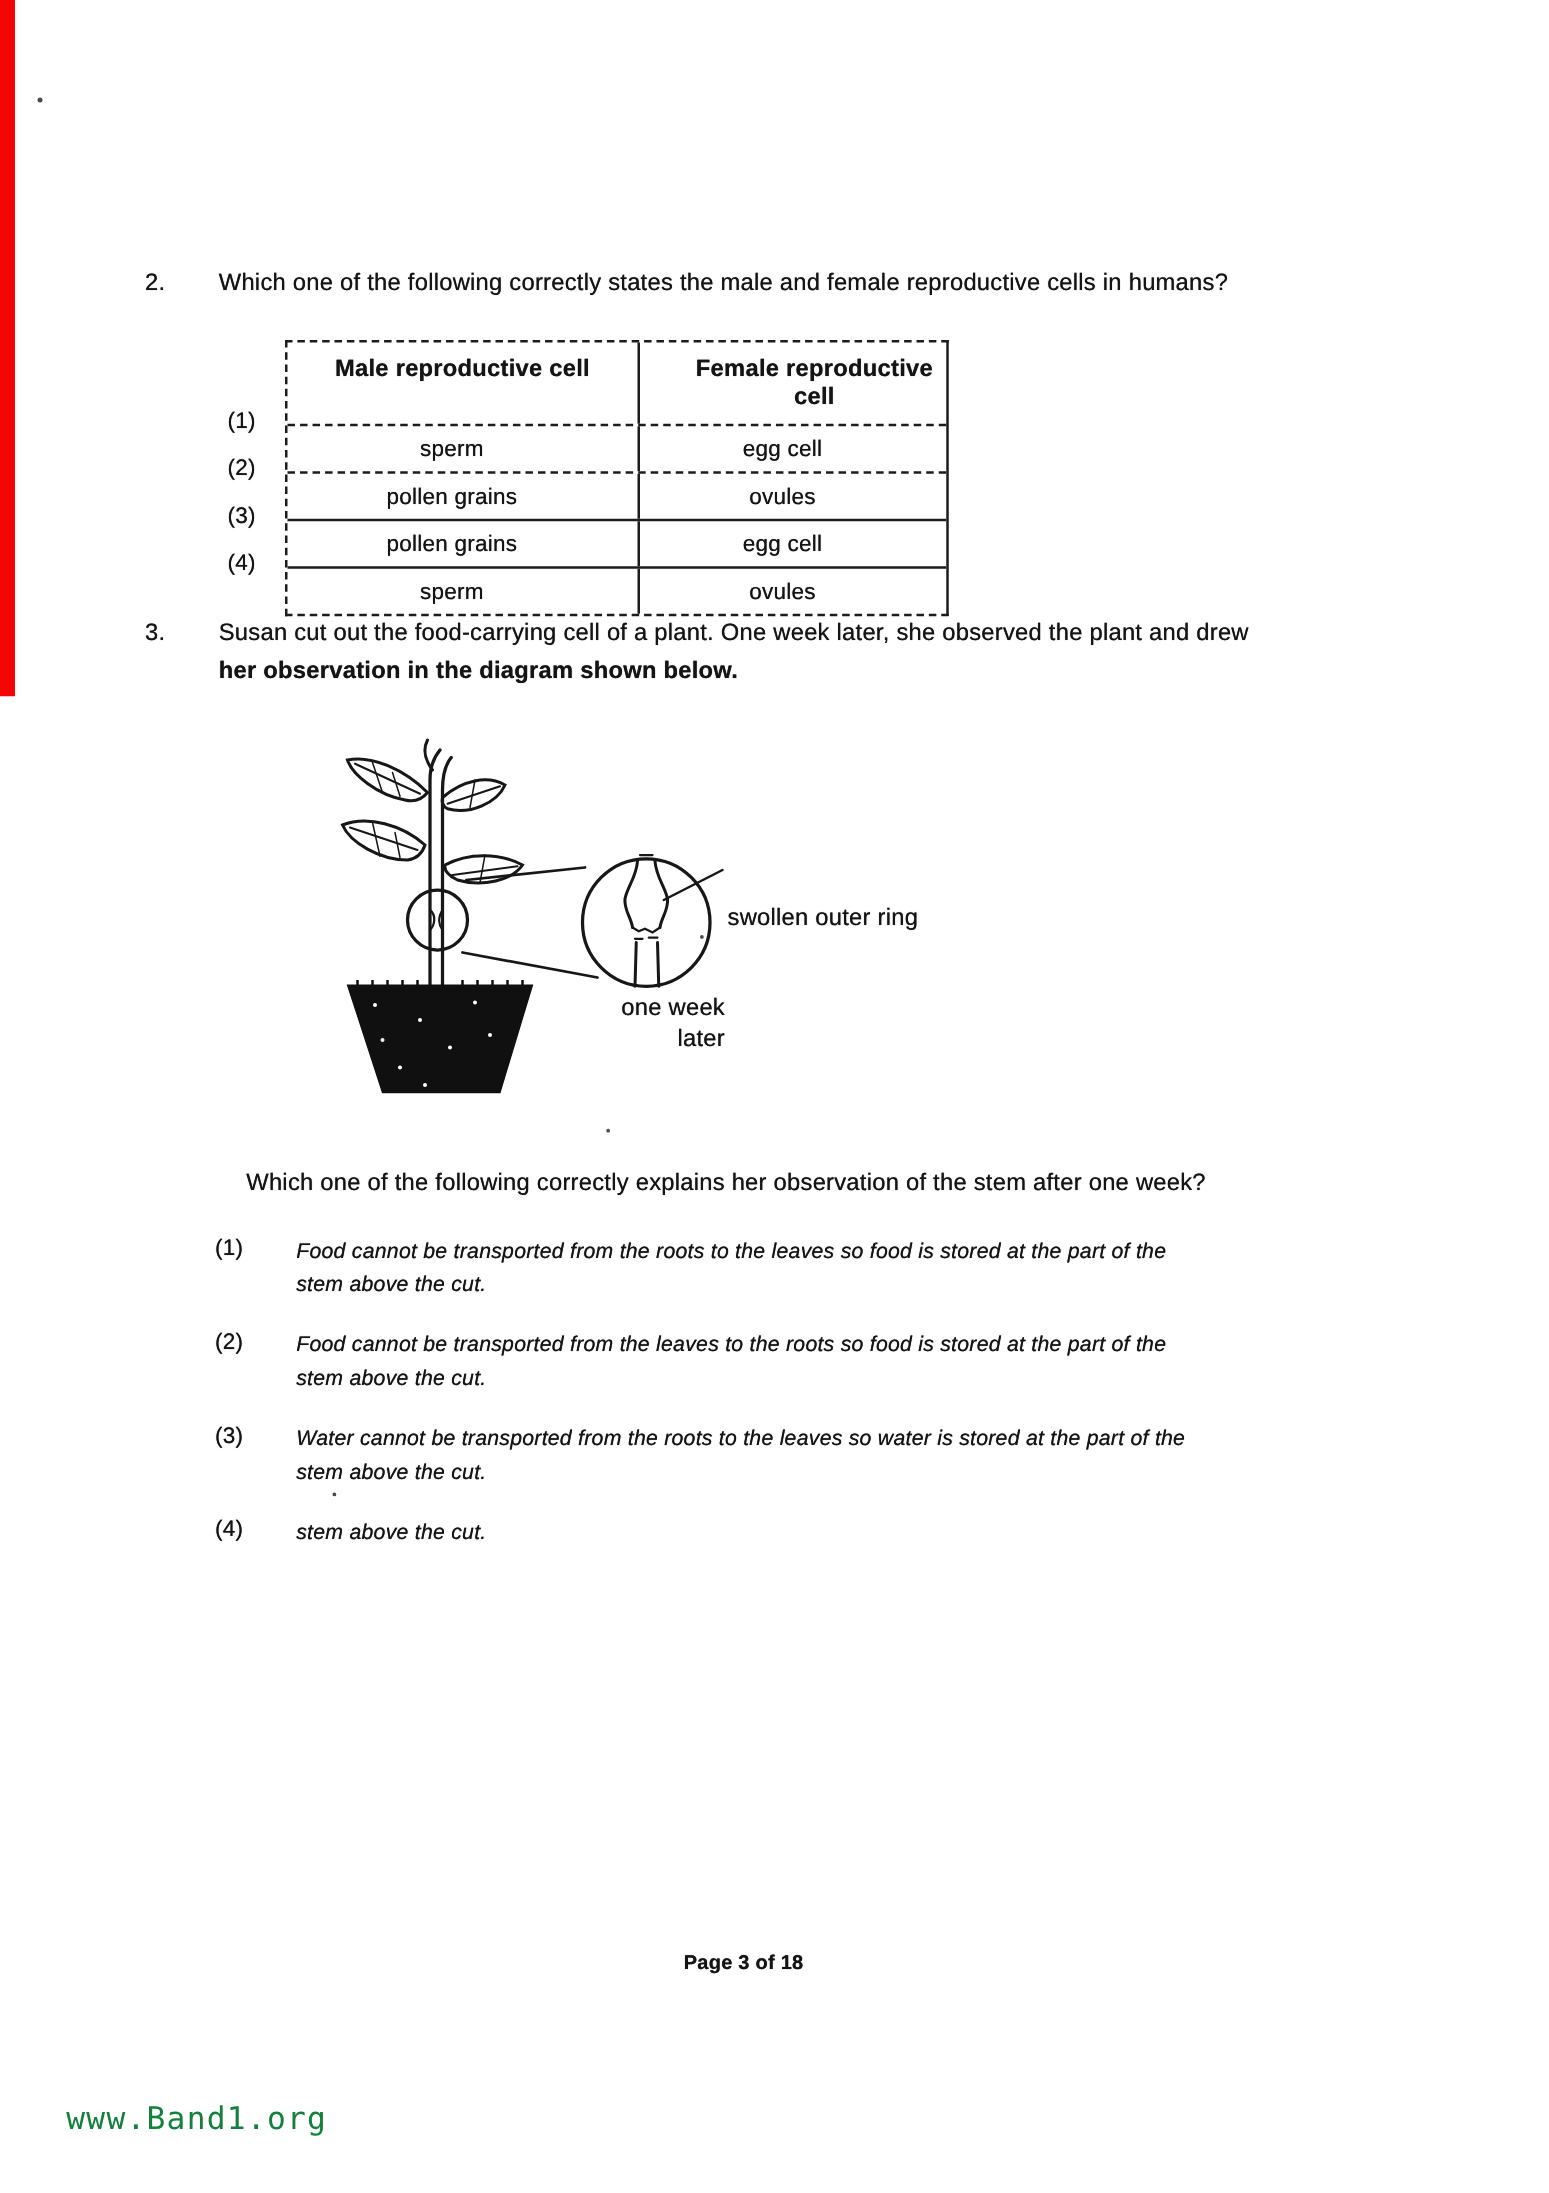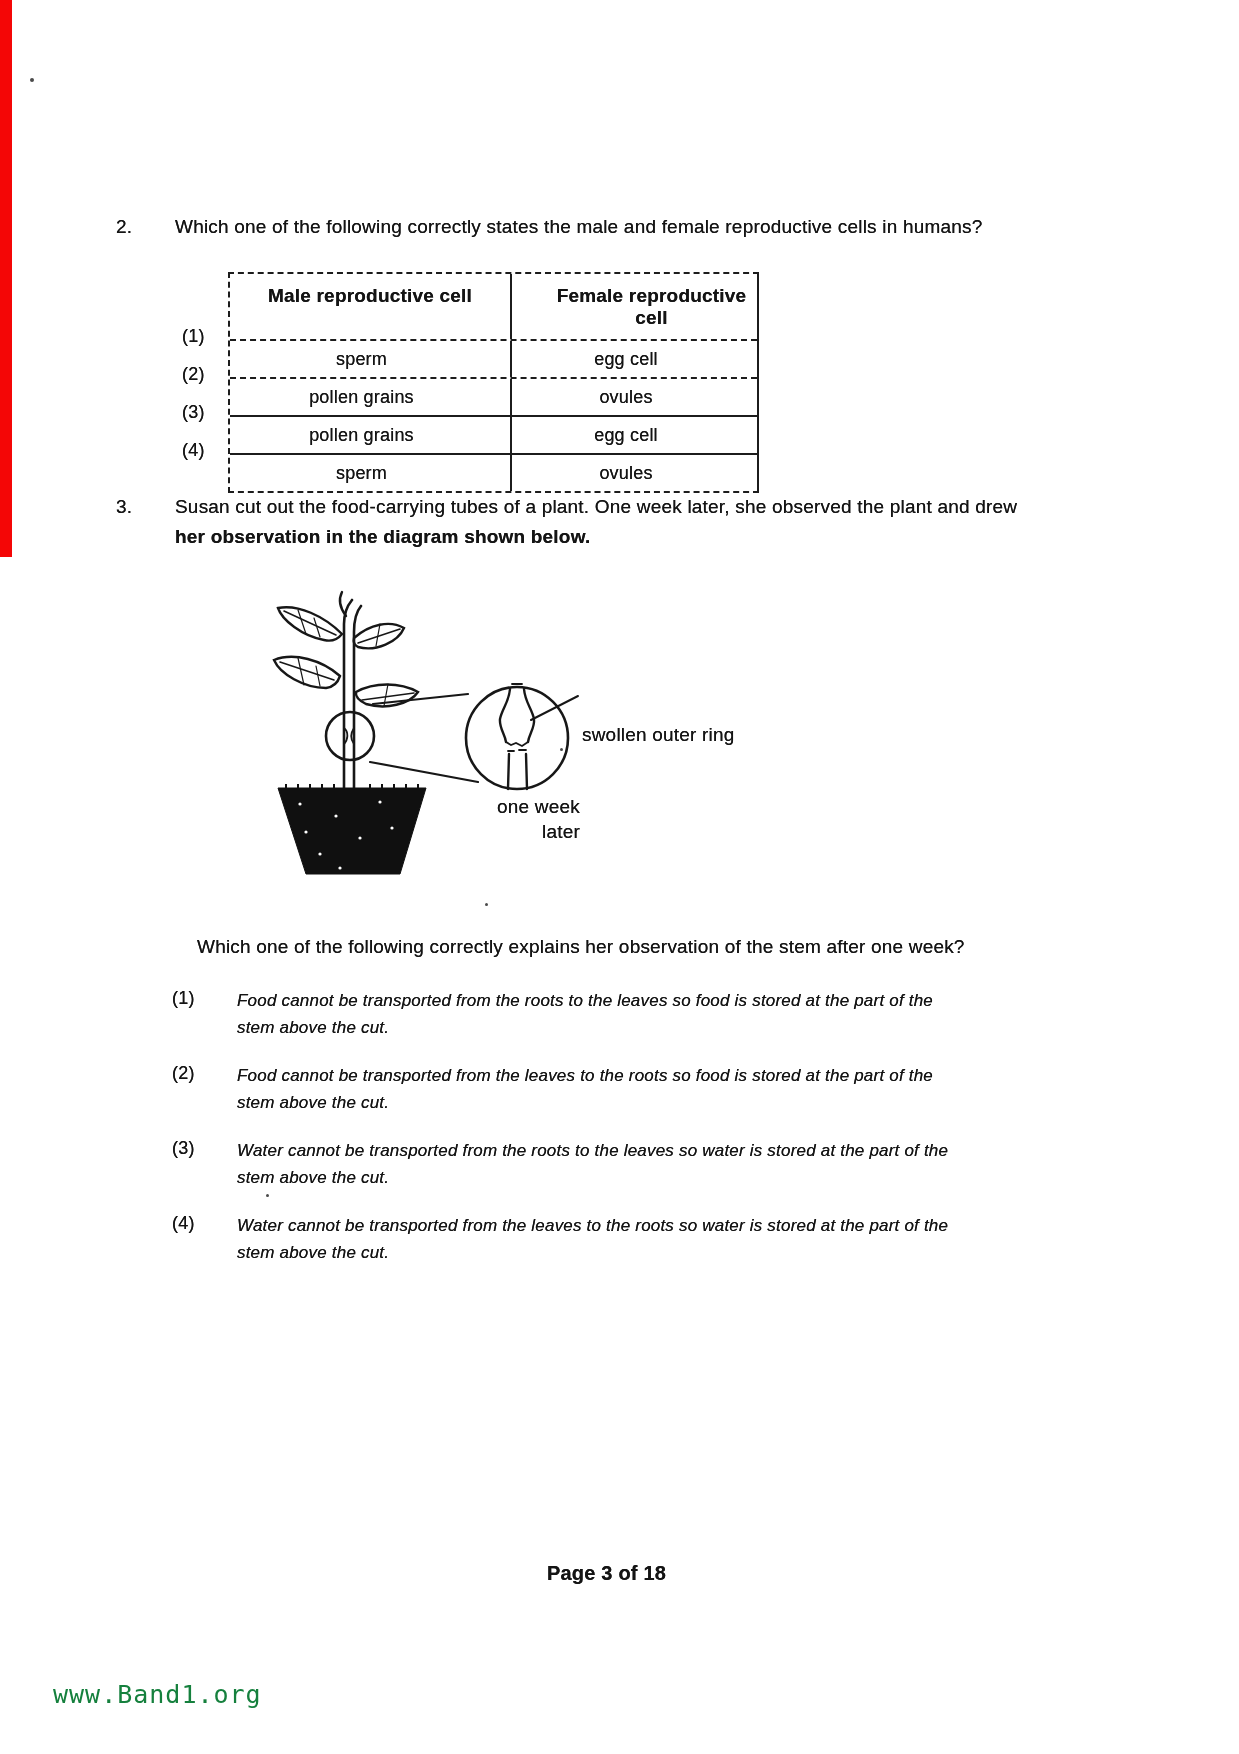--- a/index.html
+++ b/index.html
@@ -34,21 +34,21 @@
   .r3{border-bottom:2px solid #1c1c1c;}
   .marker-col{font-size:18px;}
   .marker-col div{position:absolute;left:0;}
   
   .opt-marker{font-size:18px;}
   .opt-text{font-size:17px;line-height:27px;font-style:italic;}
   .opt-text span{display:block;white-space:nowrap;}
   
   .diag-label{font-size:19px;white-space:nowrap;margin-top:36px;}
   .week-label{font-size:19px;line-height:25px;text-align:right;width:130px;}
-  .footer{font-size:20px;font-weight:bold;}
+  .footer{font-size:16px;font-weight:bold;}
   .watermark{font-family:"DejaVu Sans Mono", monospace;font-size:25px;color:#15803d;letter-spacing:1px;}
   svg .ln{stroke:#171717;fill:none;stroke-linecap:round;}
 </style>
 </head>
 <body>
 
 <div class="abs red-stripe"></div>
 
 <div class="abs speck" style="left:30px;top:78px;"></div>
 <div class="abs speck" style="left:485px;top:903px;width:3px;height:3px;"></div>
@@ -82,21 +82,21 @@
     <div class="tcell scan-text">pollen grains</div>
     <div class="tcell scan-text">egg cell</div>
   </div>
   <div class="trow">
     <div class="tcell scan-text">sperm</div>
     <div class="tcell scan-text">ovules</div>
   </div>
 </div>
 
 <div class="abs qnum scan-text" style="left:116px;top:496px;">3.</div>
-<div class="abs qtext scan-text" style="left:175px;top:496px;">Susan cut out the food-carrying tubes of a plant. One week later, she observed the plant and drew</div>
+<div class="abs qtext scan-text" style="left:175px;top:496px;">Susan cut out the food-carrying cell of a plant. One week later, she observed the plant and drew</div>
 <div class="abs qtext scan-text" style="left:175px;top:526px;font-weight:bold;">her observation in the diagram shown below.</div>
 
 <svg class="abs" style="left:240px;top:558px;" width="520" height="335" viewBox="0 0 520 335">
 
   <path class="ln" d="M104,230 L104,66 C104,56 107,48 112,42" stroke-width="2.6"></path>
   <path class="ln" d="M114,230 L114,74 C114,64 116,54 121,48" stroke-width="2.6"></path>
 
   <path class="ln" d="M106,58 C100,50 98,42 102,34" stroke-width="2.4"></path>
 
   <g stroke-width="2.4">
@@ -179,19 +179,18 @@
 </div>
 
 <div class="abs opt-marker scan-text" style="left:172px;top:1138px;">(3)</div>
 <div class="abs opt-text scan-text" style="left:237px;top:1137px;">
   <span>Water cannot be transported from the roots to the leaves so water is stored at the part of the</span>
   <span>stem above the cut.</span>
 </div>
 
 <div class="abs opt-marker scan-text" style="left:172px;top:1213px;">(4)</div>
 <div class="abs opt-text scan-text" style="left:237px;top:1212px;">
-  <span>Water cannot be transported from the leaves to the roots so water is stored at the part of the</span>
   <span>stem above the cut.</span>
 </div>
 
 <div class="abs footer scan-text" style="left:547px;top:1562px;">Page 3 of 18</div>
 
 <div class="abs watermark" style="left:53px;top:1680px;">www.Band1.org</div>
 
 </body></html>

